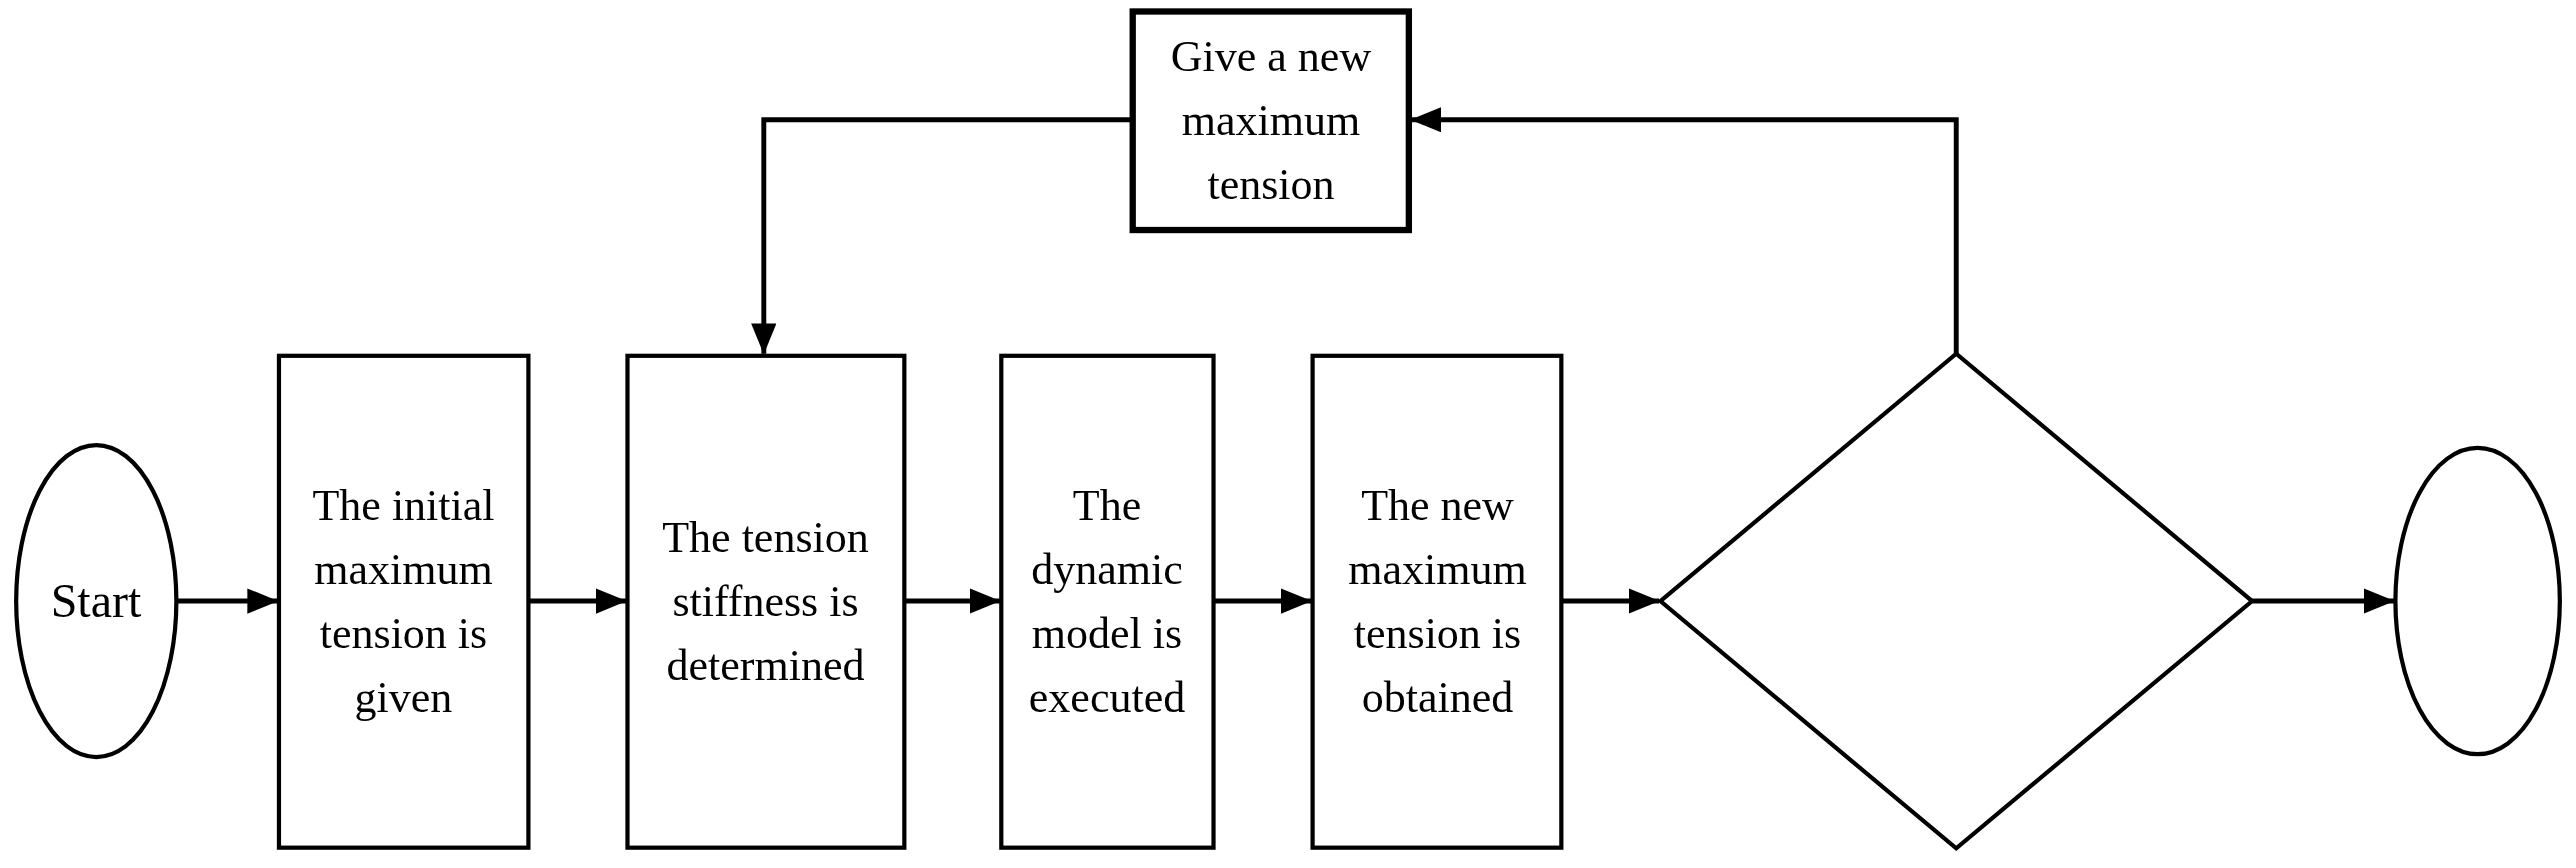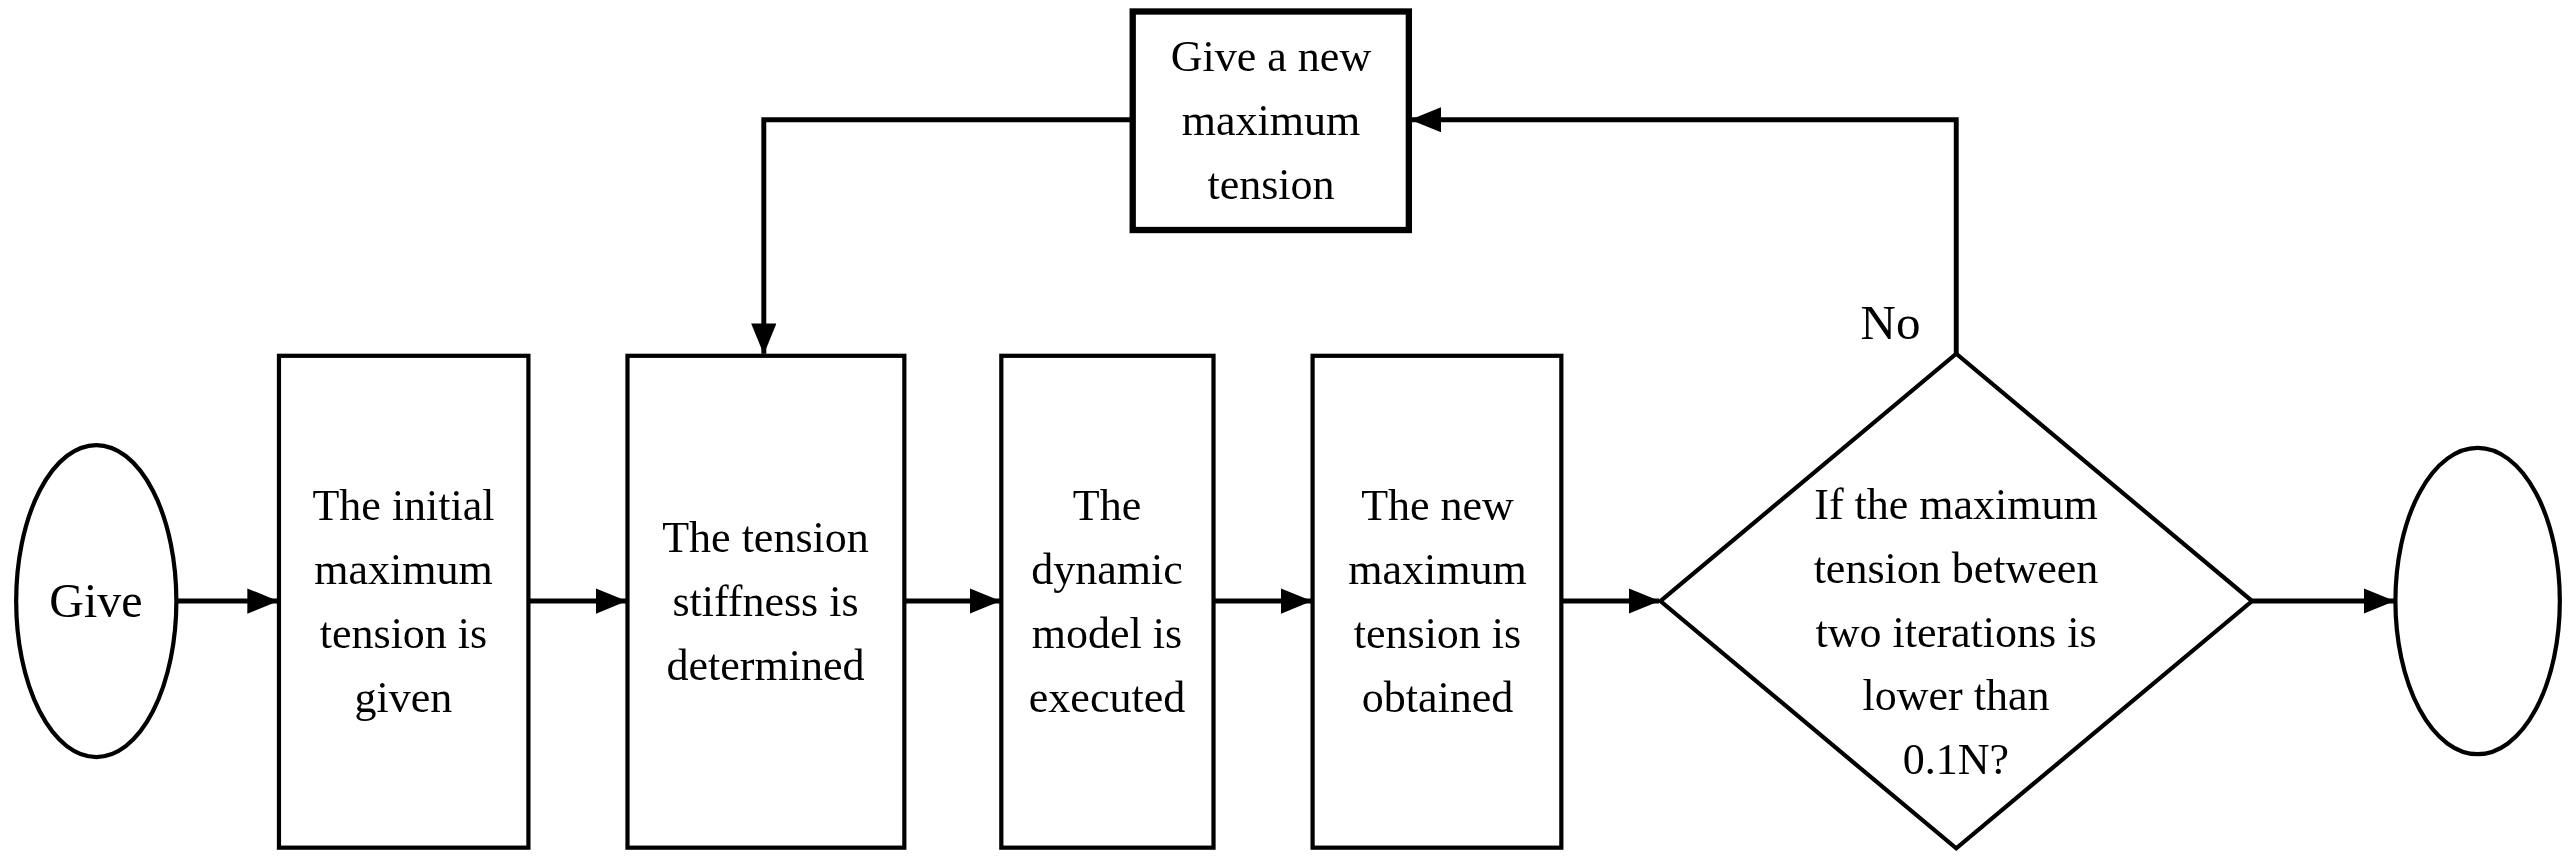--- a/index.html
+++ b/index.html
@@ -57,49 +57,43 @@
     <line x1="1727" y1="855" x2="1866" y2="855" stroke-width="7" marker-end="url(#ah)" stroke="#000000"></line>
     <line x1="2222" y1="855" x2="2361" y2="855" stroke-width="7" marker-end="url(#ah)" stroke="#000000"></line>
 
     <line x1="3205" y1="855" x2="3407" y2="855" stroke-width="7" marker-end="url(#ah)" stroke="#000000"></line>
 
     <polyline points="2784,503 2784,170 2008,170" fill="none" stroke-width="7" marker-end="url(#ah)" stroke="#000000"></polyline>
 
     <polyline points="1612,170 1087,170 1087,503" fill="none" stroke-width="7" marker-end="url(#ah)" stroke="#000000"></polyline>
   </svg>
 
-  <div class="label node-text" style="left:16px; top:445px; width:160px; height:312px;">Give</div>
+  <div class="label node-text" style="left:16px; top:445px; width:160px; height:312px;">Start</div>
 
   <div class="label body-text" style="left:279px; top:356px; width:249px; height:492px;">The initial
 maximum
 tension is
 given</div>
 
   <div class="label body-text" style="left:627px; top:356px; width:277px; height:492px;">The tension
 stiffness is
 determined</div>
 
   <div class="label body-text" style="left:1001px; top:356px; width:212px; height:492px;">The
 dynamic
 model is
 executed</div>
 
   <div class="label body-text" style="left:1313px; top:356px; width:249px; height:492px;">The new
 maximum
 tension is
 obtained</div>
 
-  <div class="label body-text" style="left:1710px; top:425px; width:492px; height:415px;">If the maximum
-tension between
-two iterations is
-lower than
-0.1N?</div>
 
   <div class="label body-text" style="left:1133px; top:11.2px; width:276px; height:219px;font-family:Liberation Serif, serif;">Give a new
 maximum
 tension</div>
 
 
-  <div class="label branch-text" style="left:1820px; top:290px; width:141px; height:66px;">No</div>
 
 
 </div>
 
 
 </body></html>

